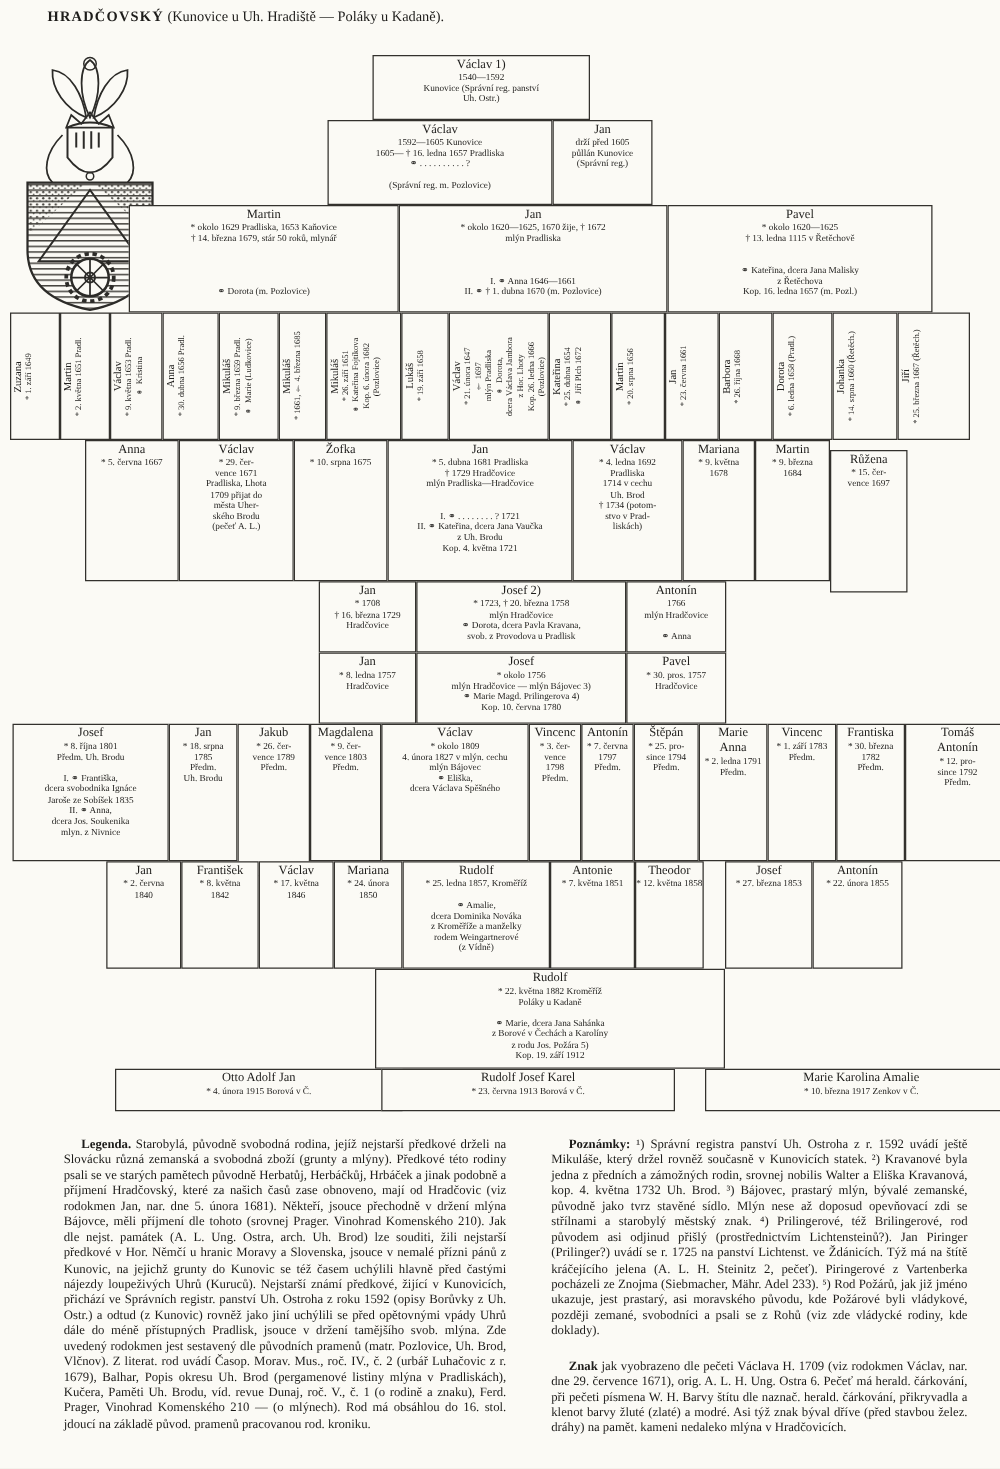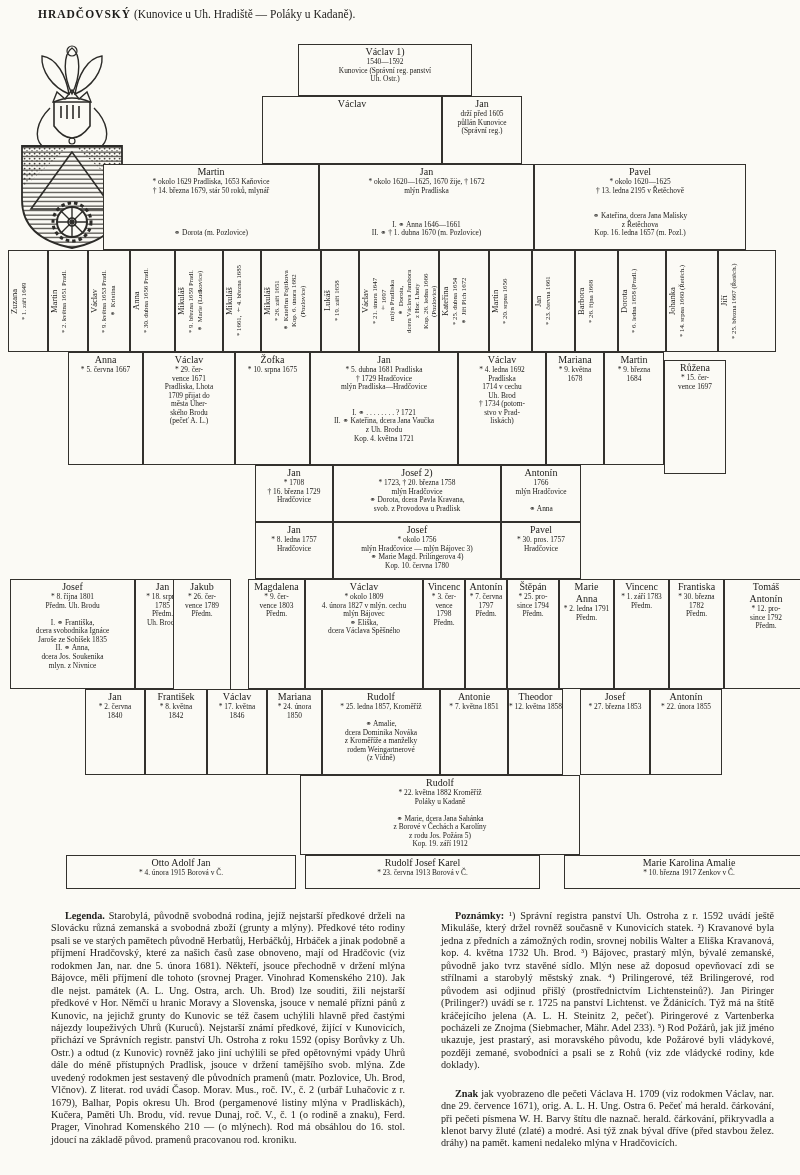--- a/index.html
+++ b/index.html
@@ -63,20 +63,25 @@
 
   <div class="box" style="left:298px;top:44px;width:174px;height:52px">
       <div class="nm">Václav  1)</div>
       <div class="dt">1540—1592
 Kunovice (Správní reg. panství
 Uh. Ostr.)</div>
     </div>
 
   <div class="box" style="left:262px;top:96px;width:180px;height:68px">
       <div class="nm">Václav</div>
+      <div class="dt">1592—1605 Kunovice
+1605— † 16. ledna 1657 Pradliska
+⚭ . . . . . . . . . . ?
+
+(Správní reg. m. Pozlovice)</div>
     </div>
   <div class="box" style="left:442px;top:96px;width:80px;height:68px">
       <div class="nm">Jan</div>
       <div class="dt">drží před 1605
 půllán Kunovice
 (Správní reg.)</div>
     </div>
 
   <div class="box" style="left:103px;top:164px;width:216px;height:86px">
       <div class="nm">Martin</div>
@@ -94,21 +99,21 @@
 mlýn Pradliska
 
 
 
 I. ⚭ Anna 1646—1661
 II. ⚭ † 1. dubna 1670 (m. Pozlovice)</div>
     </div>
   <div class="box" style="left:534px;top:164px;width:212px;height:86px">
       <div class="nm">Pavel</div>
       <div class="dt">* okolo 1620—1625
-† 13. ledna 2195 v Řetěchově
+† 13. ledna 1115 v Řetěchově
 
 
 ⚭ Kateřina, dcera Jana Malisky
 z Řetěchova
 Kop. 16. ledna 1657 (m. Pozl.)</div>
     </div>
 
   <div class="box vbox" style="left:8px;top:250px;width:40px;height:102px">
       <div class="vin">
         <div class="nm">Zuzana</div>
@@ -326,21 +331,21 @@
 dcera Jos. Soukenika
 mlyn. z Nivnice</div>
     </div>
   <div class="box" style="left:135px;top:579px;width:55px;height:110px">
       <div class="nm">Jan</div>
       <div class="dt">* 18. srpna
 1785
 Předm.
 Uh. Brodu</div>
     </div>
-  <div class="box" style="left:173px;top:579px;width:58px;height:122px">
+  <div class="box" style="left:190px;top:579px;width:58px;height:122px">
       <div class="nm">Jakub</div>
       <div class="dt">* 26. čer-
 vence 1789
 Předm.</div>
     </div>
   <div class="box" style="left:248px;top:579px;width:57px;height:110px">
       <div class="nm">Magdalena</div>
       <div class="dt">* 9. čer-
 vence 1803
 Předm.</div>
@@ -448,21 +453,21 @@
       <div class="nm">Rudolf</div>
       <div class="dt">* 22. května 1882 Kroměříž
 Poláky u Kadaně
 
 ⚭ Marie, dcera Jana Sahánka
 z Borové v Čechách a Karolíny
 z rodu Jos. Požára 5)
 Kop. 19. září 1912</div>
     </div>
 
-  <div class="box" style="left:66px;top:855px;width:230px;height:34px">
+  <div class="box" style="left:92px;top:855px;width:230px;height:34px">
       <div class="nm">Otto Adolf Jan</div>
       <div class="dt">* 4. února 1915 Borová v Č.</div>
     </div>
   <div class="box" style="left:305px;top:855px;width:235px;height:34px">
       <div class="nm">Rudolf Josef Karel</div>
       <div class="dt">* 23. června 1913 Borová v Č.</div>
     </div>
   <div class="box" style="left:564px;top:855px;width:250px;height:34px">
       <div class="nm">Marie Karolina Amalie</div>
       <div class="dt">* 10. března 1917 Zenkov v Č.</div>

